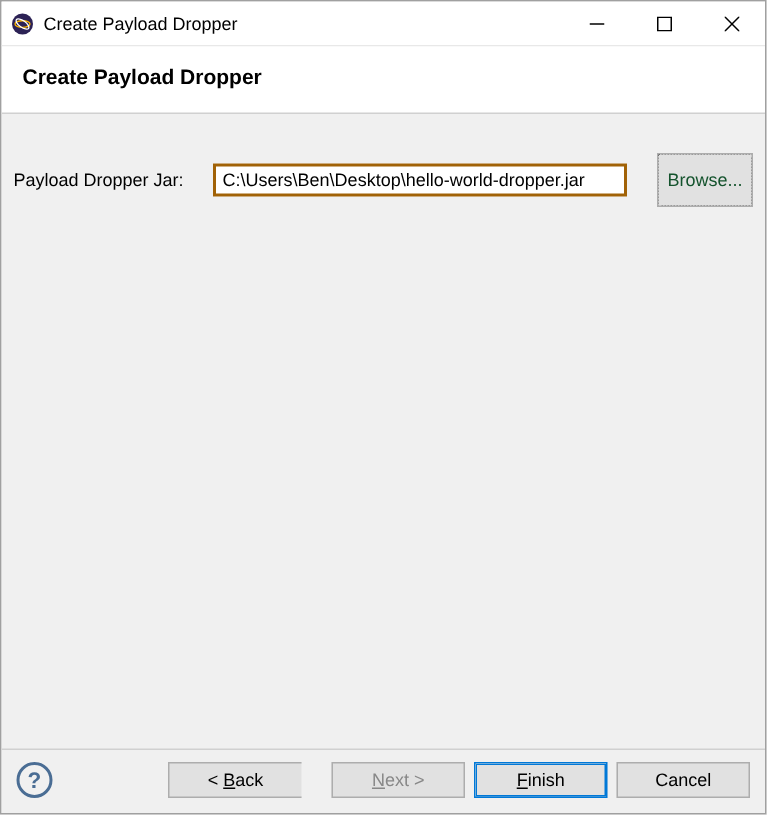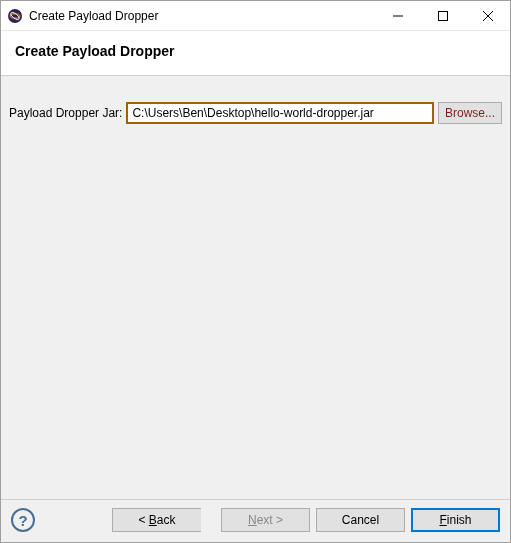--- a/index.html
+++ b/index.html
@@ -61,46 +61,46 @@
       flex: 1;
       background: #f0f0f0;
       border-bottom: 1px solid #d0d0d0;
       padding: 26px 6px 6px 6px;
       display: flex;
       flex-direction: column;
     }
     .field-row {
       display: flex;
       align-items: center;
-      gap: 4px;
+      gap: 20px;
       padding: 0 2px;
     }
     .field-label {
       color: #000;
       white-space: nowrap;
     }
     .field-input {
       flex: 1;
       border: 2px solid #a16207;
       background: #fff;
       height: 22px;
       padding: 2px 4px;
       color: #000;
       font-family: inherit;
       font-size: 12px;
       outline: none;
     }
     .browse-btn {
-      height: 22px;
+      height: 36px;
       padding: 0 6px;
       border: 1px dotted #333;
       background: #e1e1e1;
       outline: 1px solid #adadad;
       outline-offset: -1px;
-      color: #7f1d1d;
+      color: #14532d;
     }
     .footer {
       background: #f0f0f0;
       padding: 8px 10px 10px 10px;
       display: flex;
       align-items: center;
     }
     .help-icon {
       width: 24px;
       height: 24px;
@@ -193,18 +193,18 @@
   <div class="help-icon">?</div>
   <div class="nav-buttons">
     <div class="nav-pair">
       <button class="nav-btn">
           <span><span>&lt; </span><span class="u">B</span><span>ack</span></span>
         </button>
       <button class="nav-btn disabled">
           <span><span class="u">N</span><span>ext &gt;</span></span>
         </button>
     </div>
-    <button class="nav-btn">Cancel</button>
     <button class="nav-btn primary">
         <span><span class="u">F</span><span>inish</span></span>
       </button>
+    <button class="nav-btn">Cancel</button>
   </div>
 </div>
 
 </body></html>

